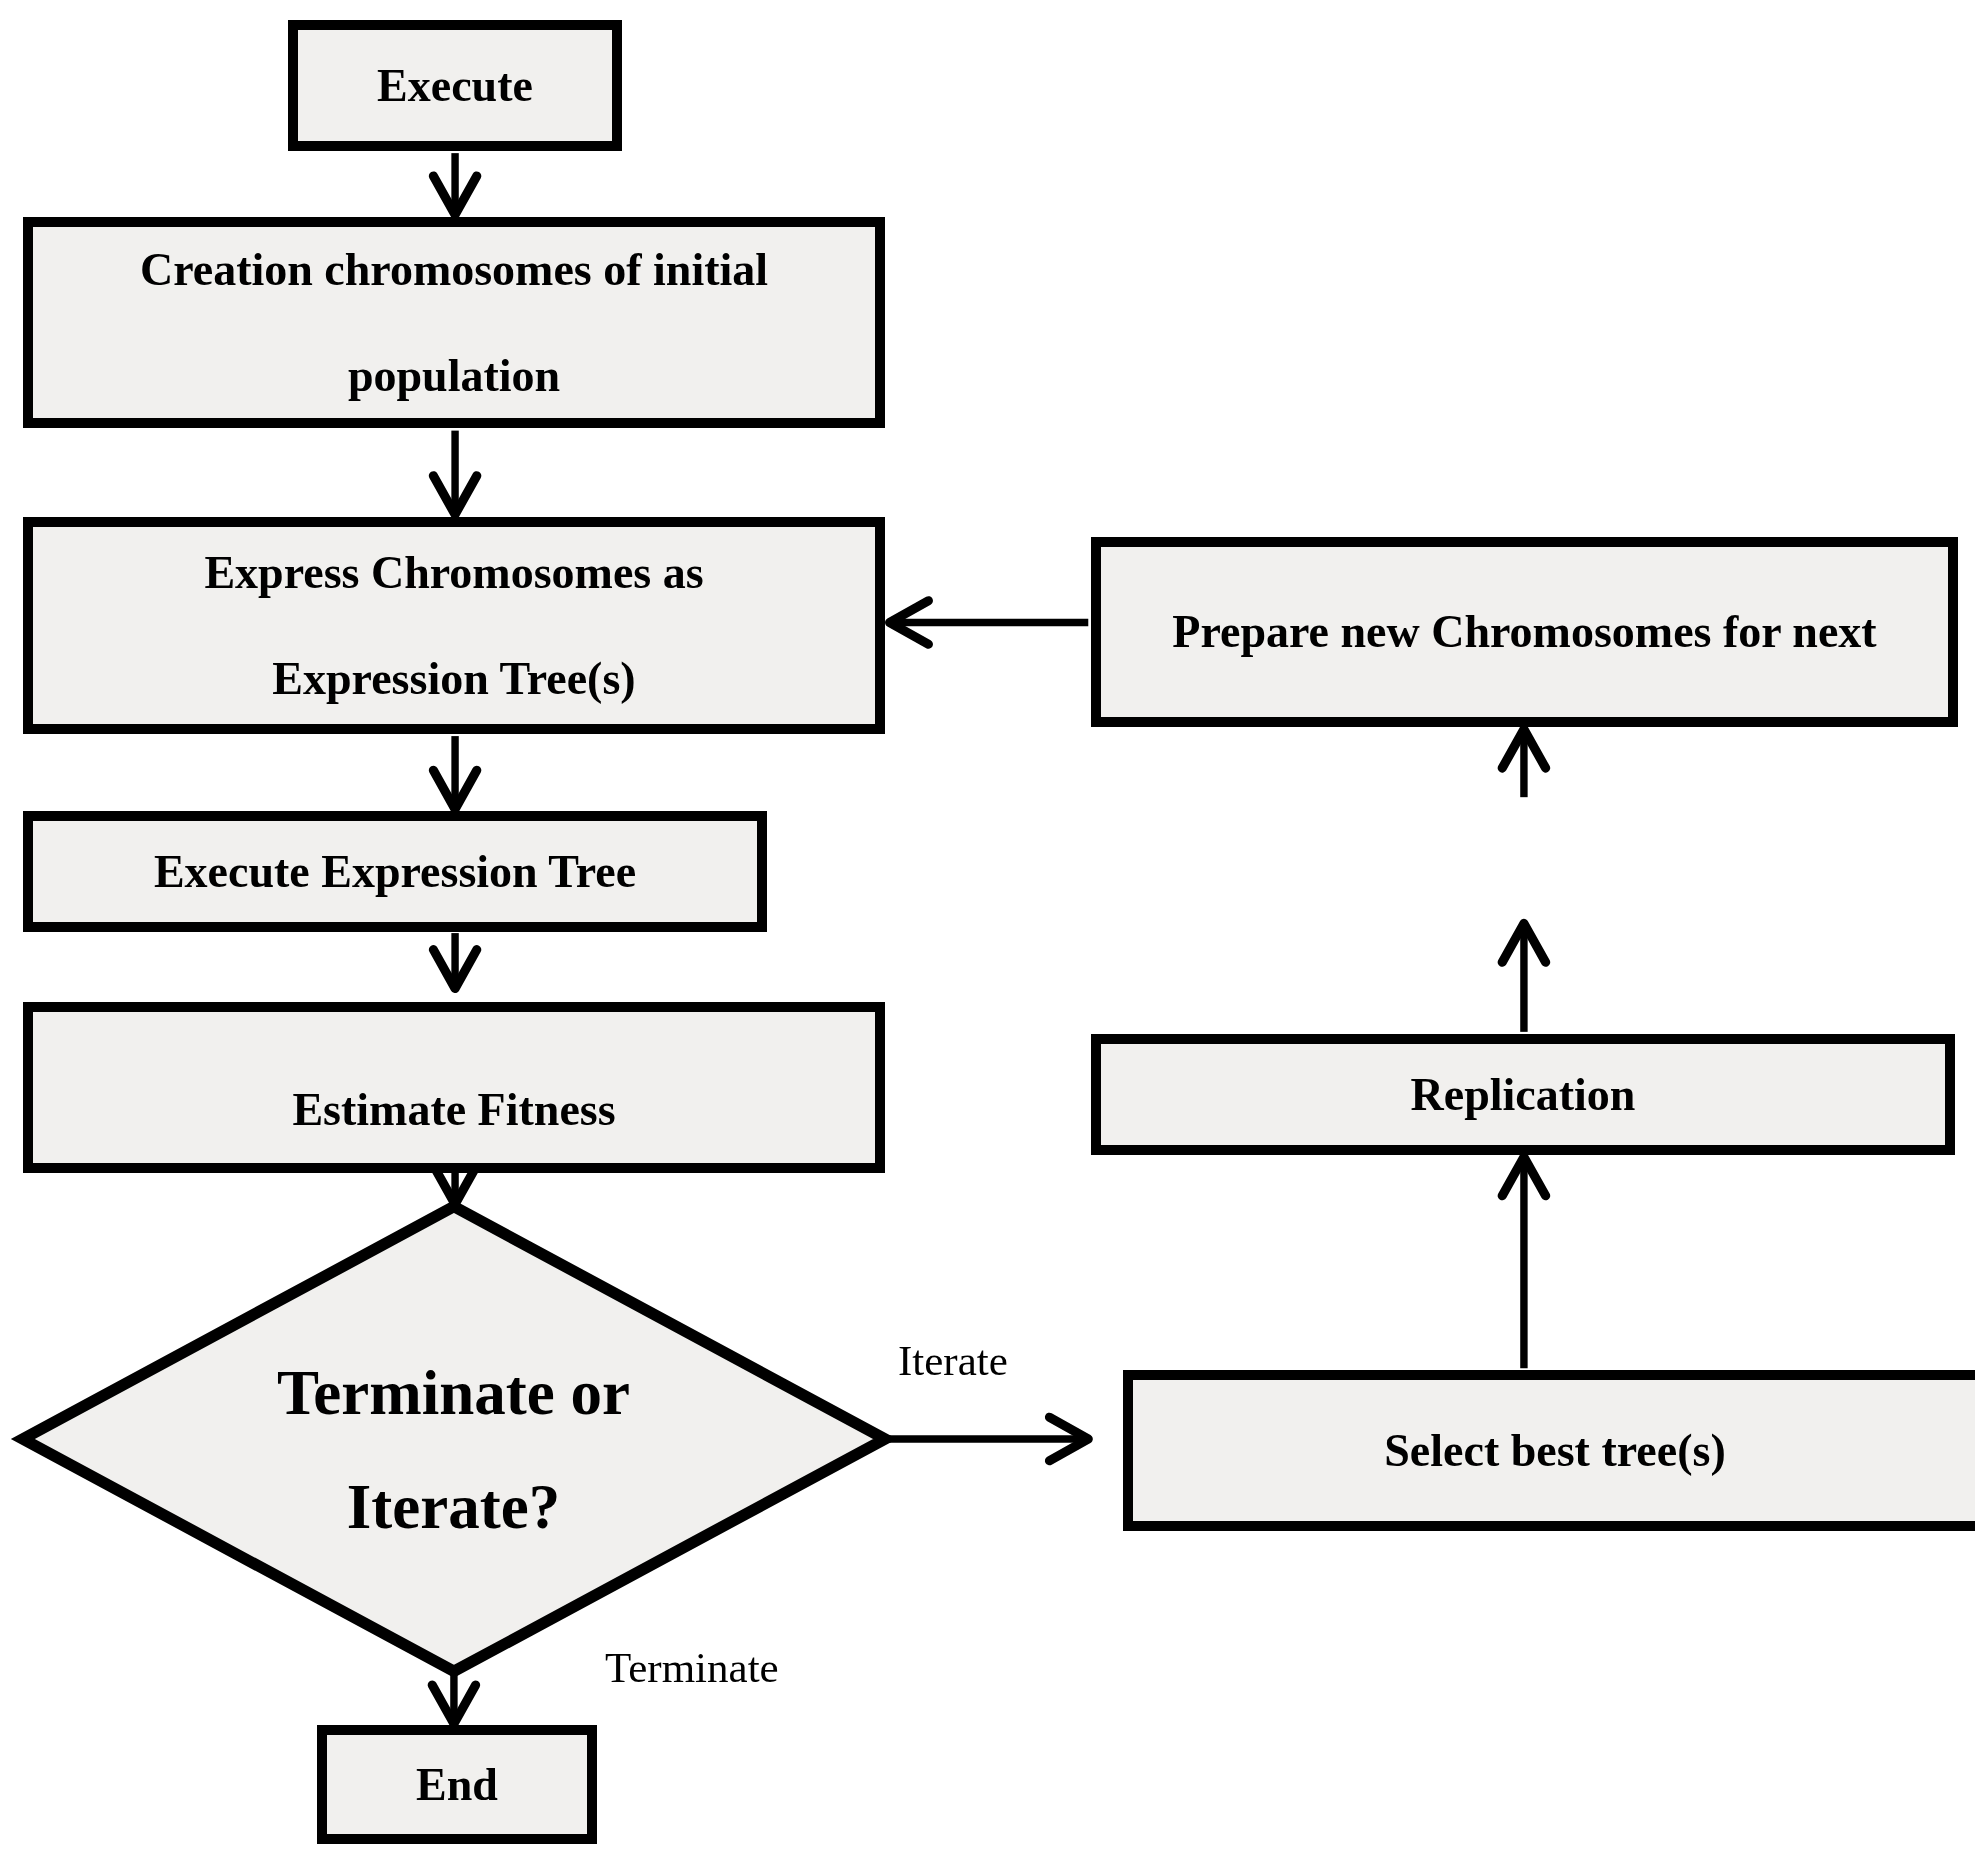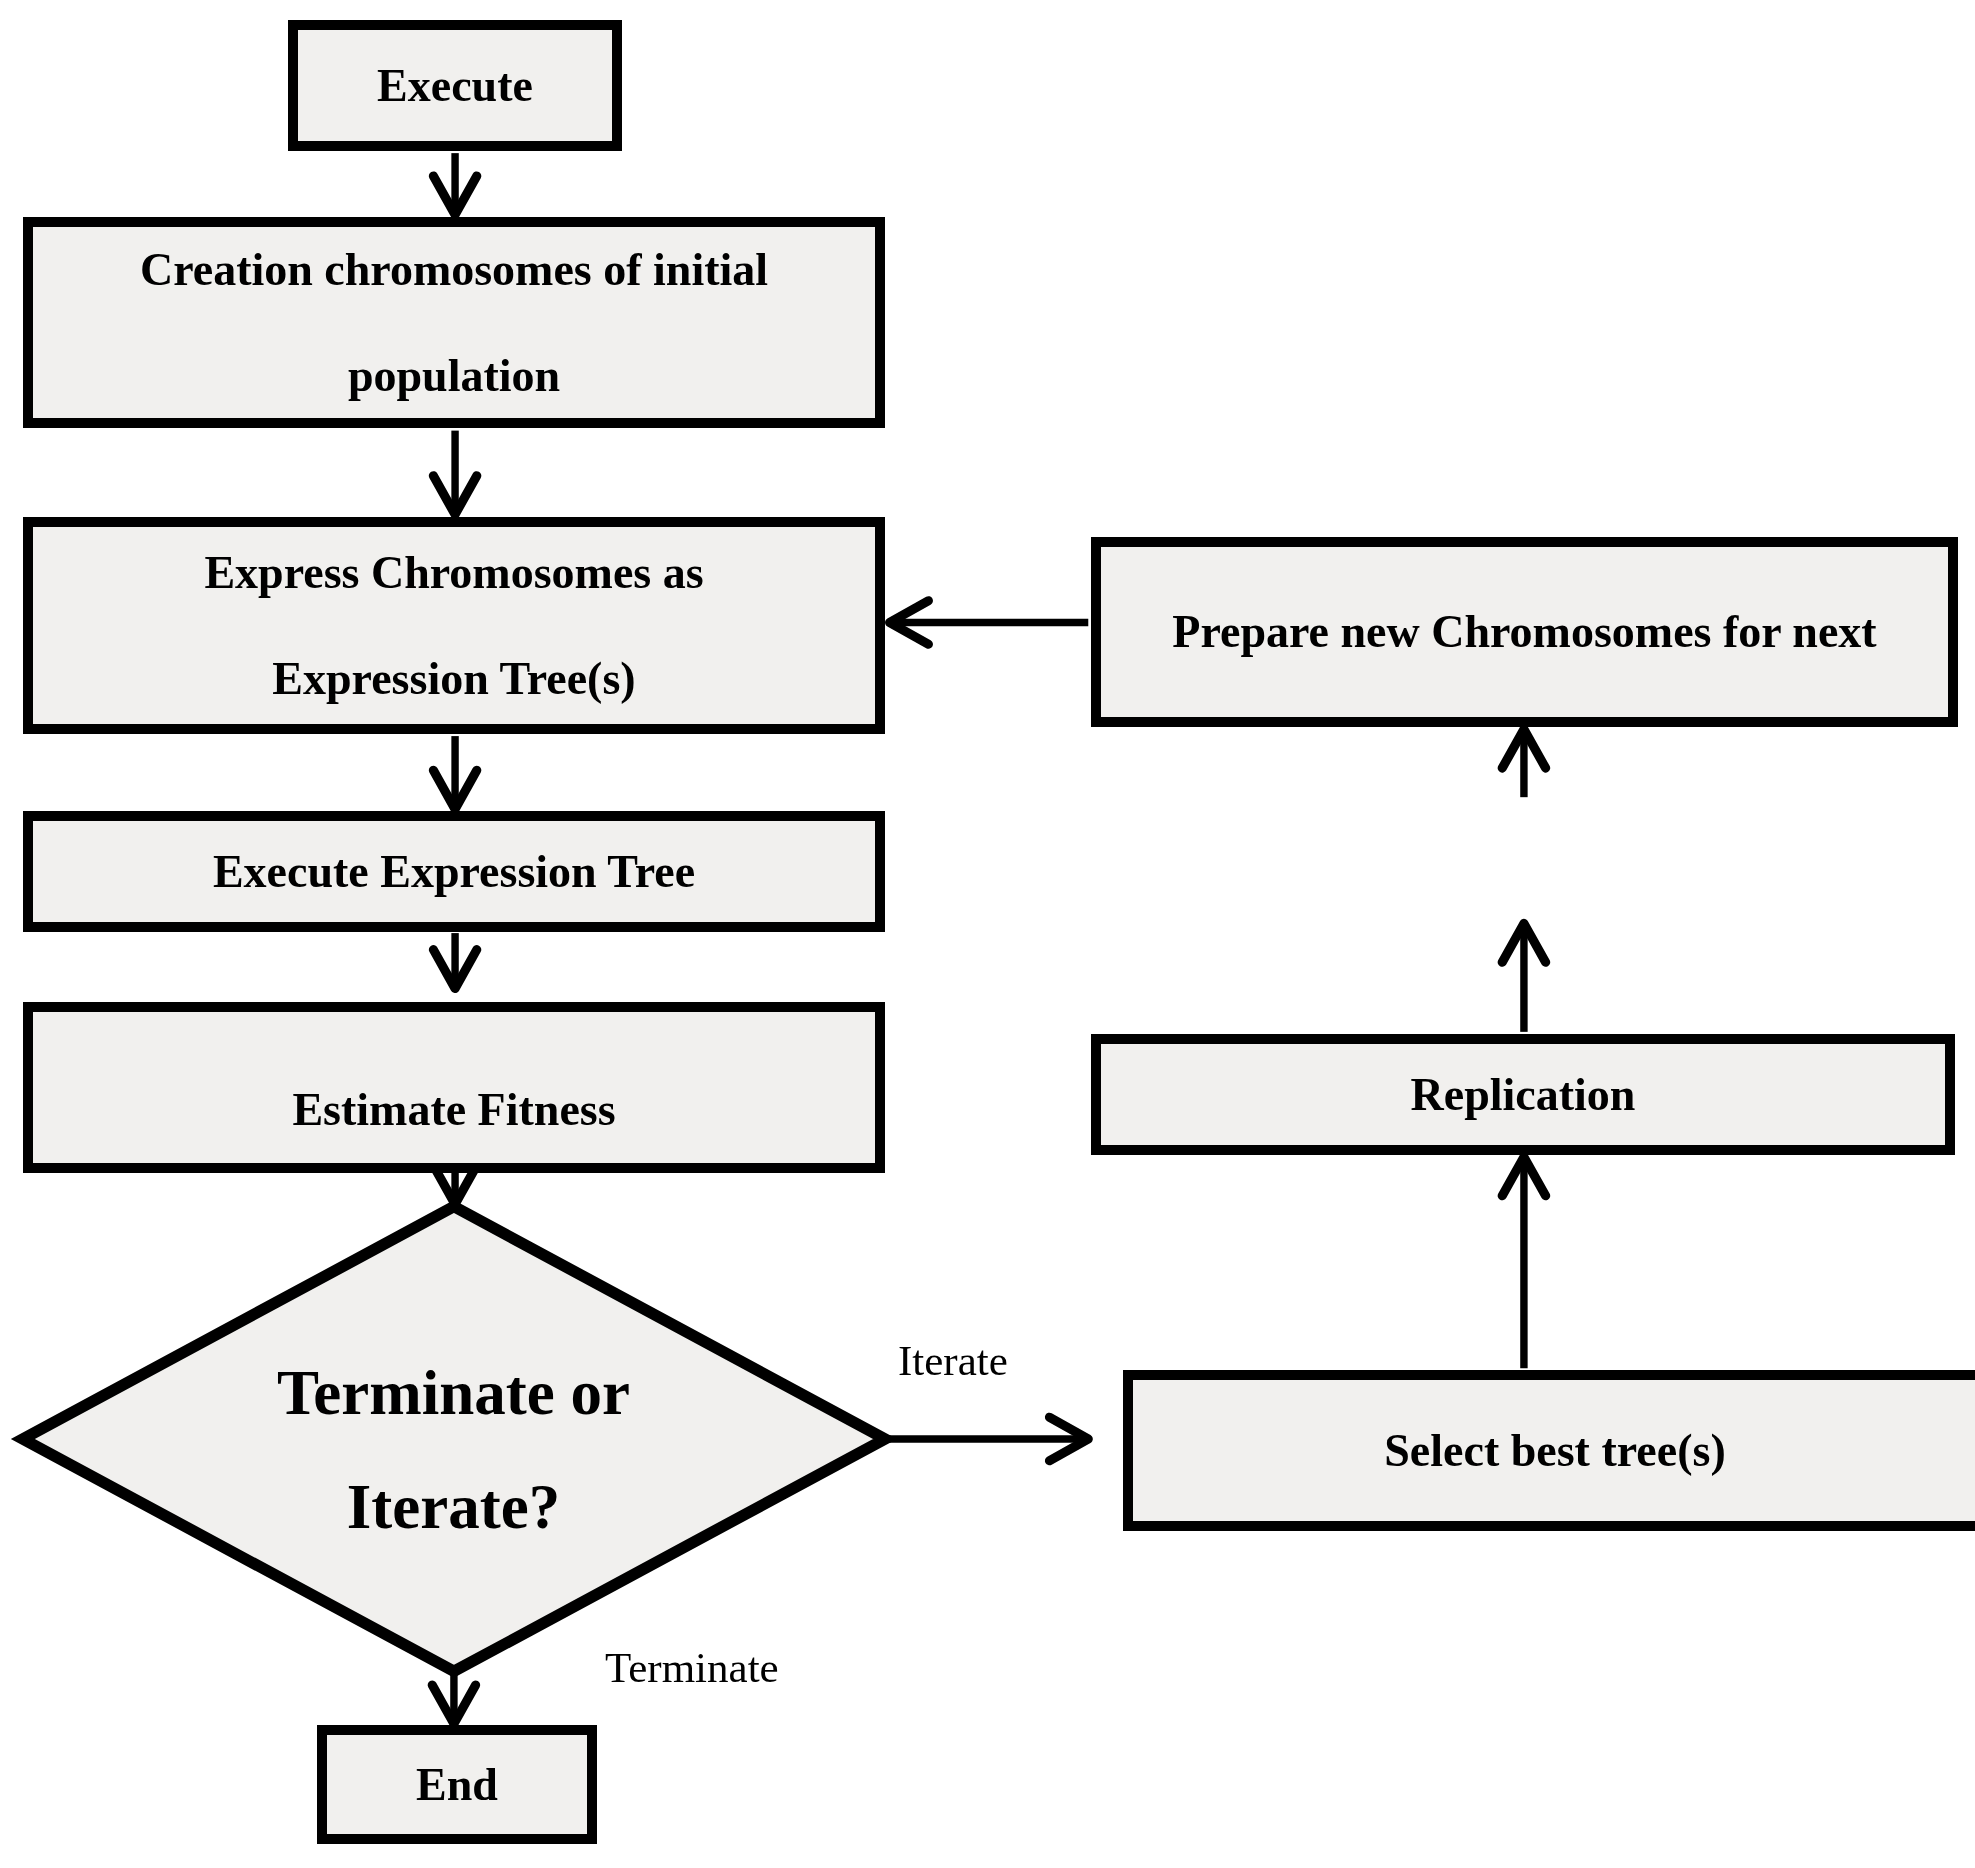--- a/index.html
+++ b/index.html
@@ -76,21 +76,21 @@
   <div class="node" style="left:23px;top:517px;width:862px;height:217px;">
     <div class="line">Express Chromosomes as</div>
     <div class="line">Expression Tree(s)</div>
   </div>
 
   <div class="node" style="left:23px;top:217px;width:862px;height:211px;">
     <div class="line">Creation chromosomes of initial</div>
     <div class="line">population</div>
   </div>
 
-  <div class="node" style="left:23px;top:811px;width:862px;height:121px;">
+  <div class="node" style="left:23px;top:811px;width:744px;height:121px;">
     <div class="line">Execute Expression Tree</div>
   </div>
 
   <div class="node" style="left:23px;top:1002px;width:862px;height:171px;justify-content:flex-end;">
     <div class="line">Estimate Fitness</div>
   </div>
 
   <div class="decision-text" style="left:111px;top:1336px;width:685px;">
     <div class="line">Terminate or</div>
     <div class="line">Iterate?</div>

